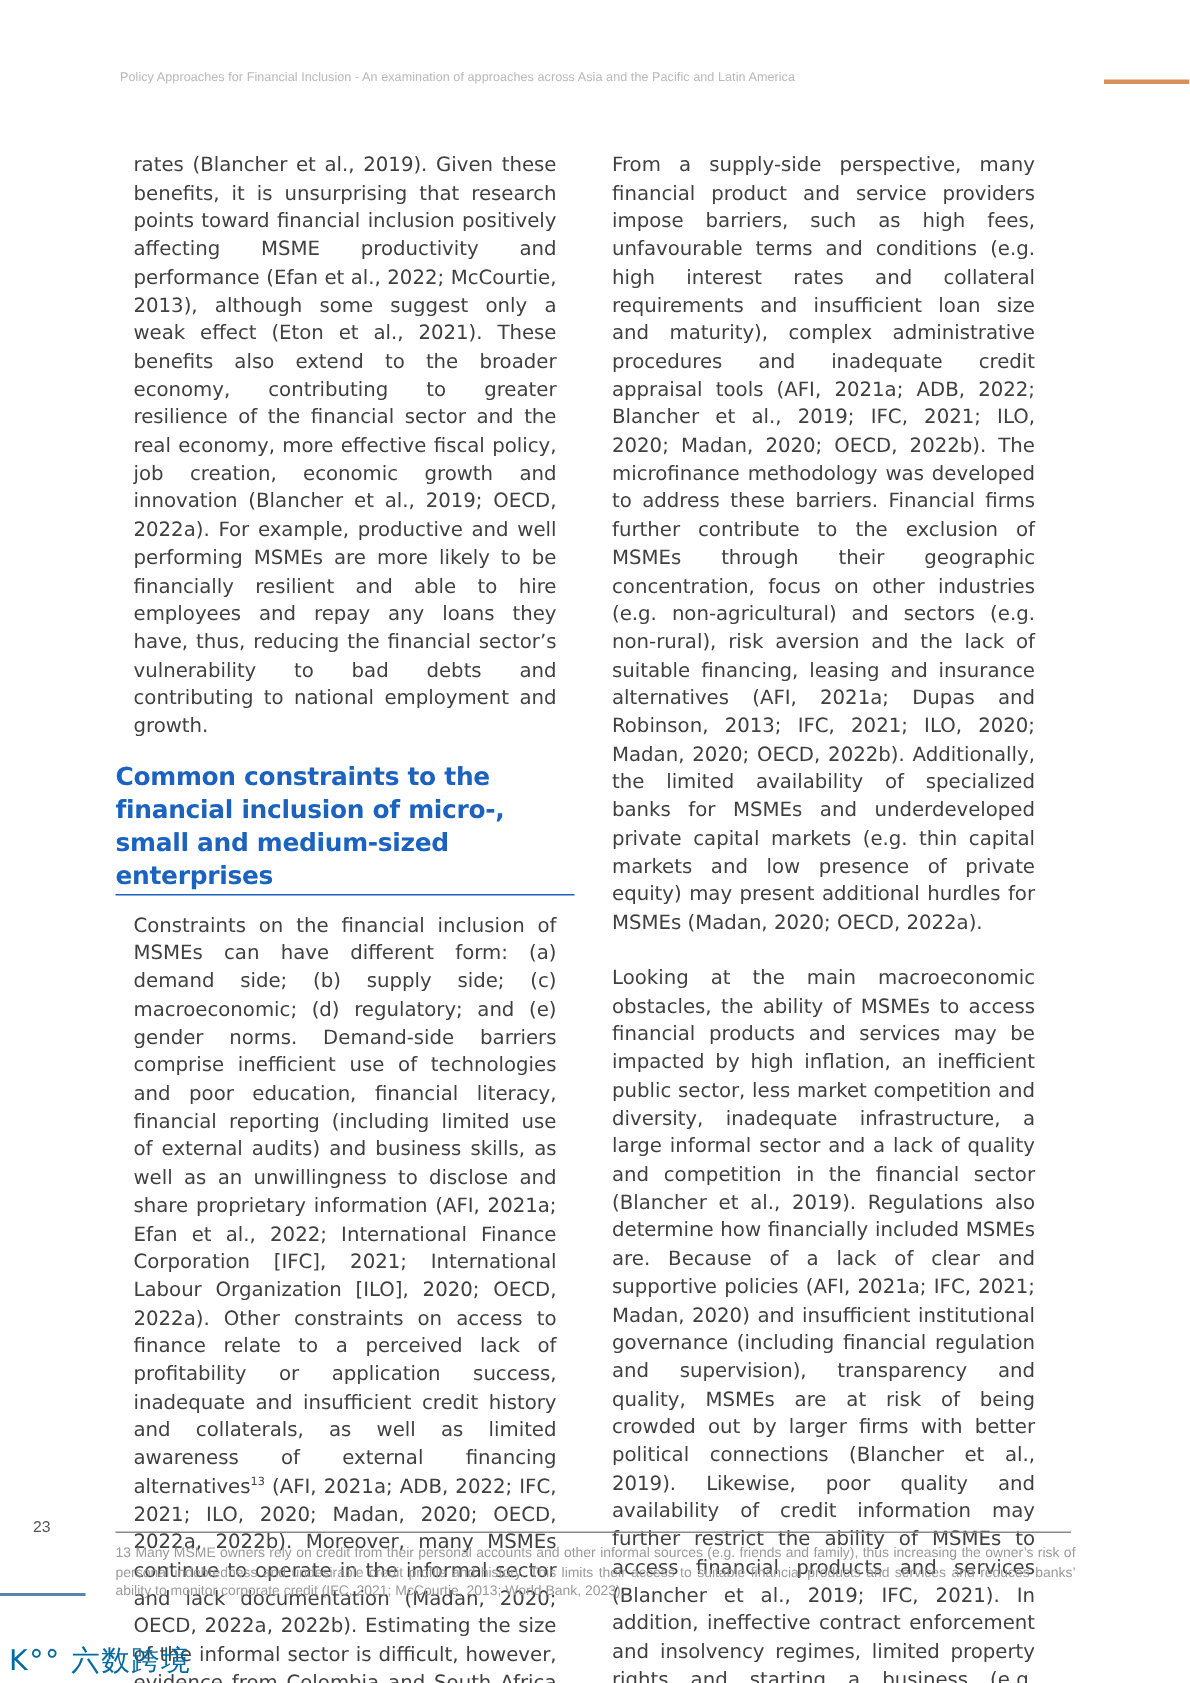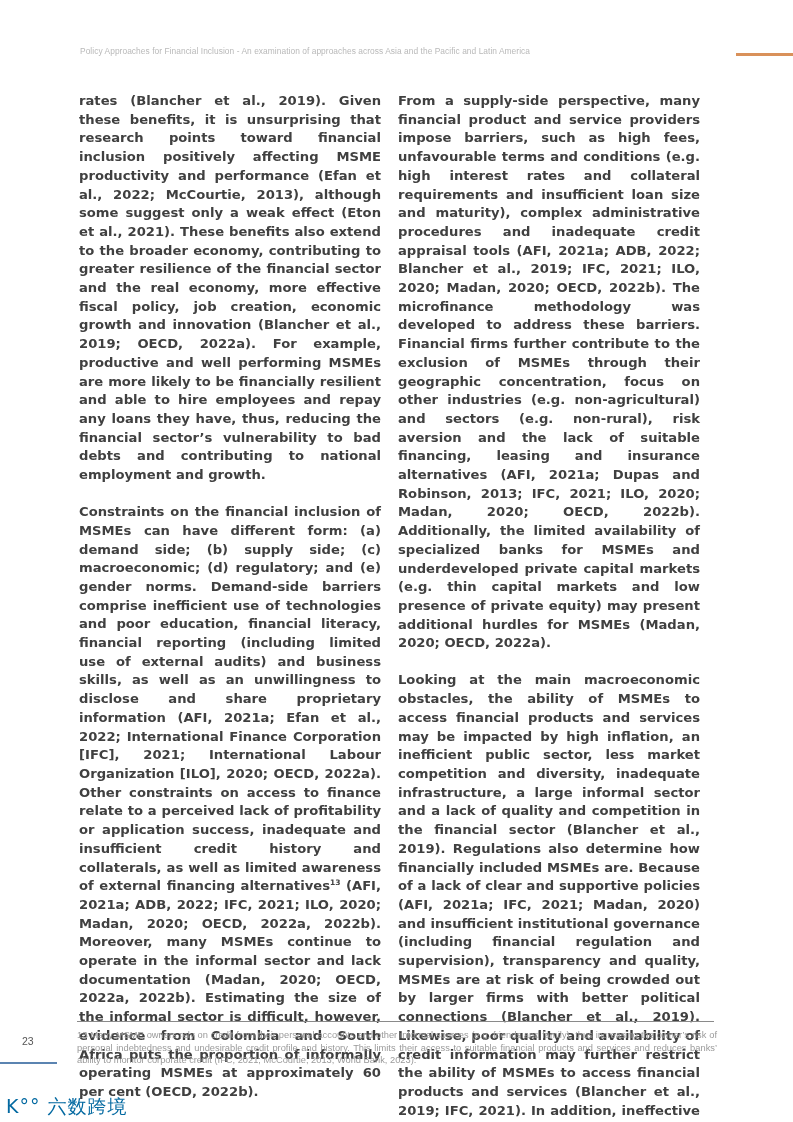--- a/index.html
+++ b/index.html
@@ -2,38 +2,39 @@
 <html><head>
 <meta charset="utf-8">
 <style>
   html, body { margin: 0; padding: 0; background: #ffffff; }
   body { width: 793px; height: 1122px; position: relative; overflow: hidden; font-family: "DejaVu Sans", sans-serif; color: #3a3a3a; }
   .running-header { position: absolute; left: 57px; top: 46px; font-family: "Liberation Sans", sans-serif; font-size: 8.4px; color: #b9b9b9; letter-spacing: 0.05px; padding-left: 23px; }
   .header-rule { position: absolute; left: 736px; top: 53px; width: 57px; height: 3px; background: #d9915a; }
   .col { position: absolute; top: 90px; width: 306px; font-size: 13.15px; line-height: 18.7px; text-align: justify; color: #404040; }
   .col.left { left: 77px; }
   .col.right { left: 396px; }
-  .col p { margin: 2px; font-weight: bold; }
+  .col p { margin: 12px; }
   .col p + p { margin-top: 18.4px; }
   .section-heading { margin: 12px 0 6px 0; padding-bottom: 1px; border-bottom: 1.4px solid #1c63c0; font-family: "DejaVu Sans", sans-serif; font-weight: bold; font-size: 16.6px; line-height: 22px; color: #1c63c0; text-align: left; letter-spacing: -0.2px; }
   sup { font-size: 7.5px; line-height: 0; vertical-align: 5px; }
-  .page-number { position: absolute; left: 22px; top: 1035px; font-family: "Liberation Sans", sans-serif; font-size: 10.5px; color: #555; }
+  .page-number { position: absolute; left: 22px; top: 1012px; font-family: "Liberation Sans", sans-serif; font-size: 10.5px; color: #555; }
   .footer-left-rule { position: absolute; left: 0; top: 1062px; width: 57px; height: 2px; background: #5b84b1; }
   .footnote-rule { position: absolute; left: 77px; top: 1021px; width: 637px; height: 1px; background: #8a8a8a; }
   .footnote { position: absolute; left: 77px; top: 1029px; width: 640px; font-family: "Liberation Sans", sans-serif; font-size: 9.3px; line-height: 12.6px; color: #9a9a9a; text-align: justify; }
   .watermark { position: absolute; left: 6px; top: 1094px; font-family: "DejaVu Sans", sans-serif; font-size: 19px; color: #0369a1; letter-spacing: 1px; }
 </style>
 </head>
 <body>
 
 <div class="running-header">Policy Approaches for Financial Inclusion - An examination of approaches across Asia and the Pacific and Latin America</div>
 <div class="header-rule"></div>
 
 <div class="col left">
   <p>rates (Blancher et al., 2019). Given these benefits, it is unsurprising that research points toward financial inclusion positively affecting MSME productivity and performance (Efan et al., 2022; McCourtie, 2013), although some suggest only a weak effect (Eton et al., 2021). These benefits also extend to the broader economy, contributing to greater resilience of the financial sector and the real economy, more effective fiscal policy, job creation, economic growth and innovation (Blancher et al., 2019; OECD, 2022a). For example, productive and well performing MSMEs are more likely to be financially resilient and able to hire employees and repay any loans they have, thus, reducing the financial sector’s vulnerability to bad debts and contributing to national employment and growth.</p>
+  <h2 class="section-heading">Common constraints to the financial inclusion of micro-, small and medium-sized enterprises</h2>
   <p><span>Constraints on the financial inclusion of MSMEs can have different form: (a) demand side; (b) supply side; (c) macroeconomic; (d) regulatory; and (e) gender norms. Demand-side barriers comprise inefficient use of technologies and poor education, financial literacy, financial reporting (including limited use of external audits) and business skills, as well as an unwillingness to disclose and share proprietary information (AFI, 2021a; Efan et al., 2022; International Finance Corporation [IFC], 2021; International Labour Organization [ILO], 2020; OECD, 2022a). Other constraints on access to finance relate to a perceived lack of profitability or application success, inadequate and insufficient credit history and collaterals, as well as limited awareness of external financing alternatives</span><sup>13</sup><span> (AFI, 2021a; ADB, 2022; IFC, 2021; ILO, 2020; Madan, 2020; OECD, 2022a, 2022b). Moreover, many MSMEs continue to operate in the informal sector and lack documentation (Madan, 2020; OECD, 2022a, 2022b). Estimating the size of the informal sector is difficult, however, evidence from Colombia and South Africa puts the proportion of informally operating MSMEs at approximately 60 per cent (OECD, 2022b).</span></p>
 </div>
 
 <div class="col right">
   <p>From a supply-side perspective, many financial product and service providers impose barriers, such as high fees, unfavourable terms and conditions (e.g. high interest rates and collateral requirements and insufficient loan size and maturity), complex administrative procedures and inadequate credit appraisal tools (AFI, 2021a; ADB, 2022; Blancher et al., 2019; IFC, 2021; ILO, 2020; Madan, 2020; OECD, 2022b). The microfinance methodology was developed to address these barriers. Financial firms further contribute to the exclusion of MSMEs through their geographic concentration, focus on other industries (e.g. non-agricultural) and sectors (e.g. non-rural), risk aversion and the lack of suitable financing, leasing and insurance alternatives (AFI, 2021a; Dupas and Robinson, 2013; IFC, 2021; ILO, 2020; Madan, 2020; OECD, 2022b). Additionally, the limited availability of specialized banks for MSMEs and underdeveloped private capital markets (e.g. thin capital markets and low presence of private equity) may present additional hurdles for MSMEs (Madan, 2020; OECD, 2022a).</p>
   <p>Looking at the main macroeconomic obstacles, the ability of MSMEs to access financial products and services may be impacted by high inflation, an inefficient public sector, less market competition and diversity, inadequate infrastructure, a large informal sector and a lack of quality and competition in the financial sector (Blancher et al., 2019). Regulations also determine how financially included MSMEs are. Because of a lack of clear and supportive policies (AFI, 2021a; IFC, 2021; Madan, 2020) and insufficient institutional governance (including financial regulation and supervision), transparency and quality, MSMEs are at risk of being crowded out by larger firms with better political connections (Blancher et al., 2019). Likewise, poor quality and availability of credit information may further restrict the ability of MSMEs to access financial products and services (Blancher et al., 2019; IFC, 2021). In addition, ineffective contract enforcement and insolvency regimes, limited property rights and starting a business (e.g. business start-up costs), as well as old laws which are</p>
 </div>
 
 <div class="footnote-rule"></div>
 <div class="page-number">23</div>

